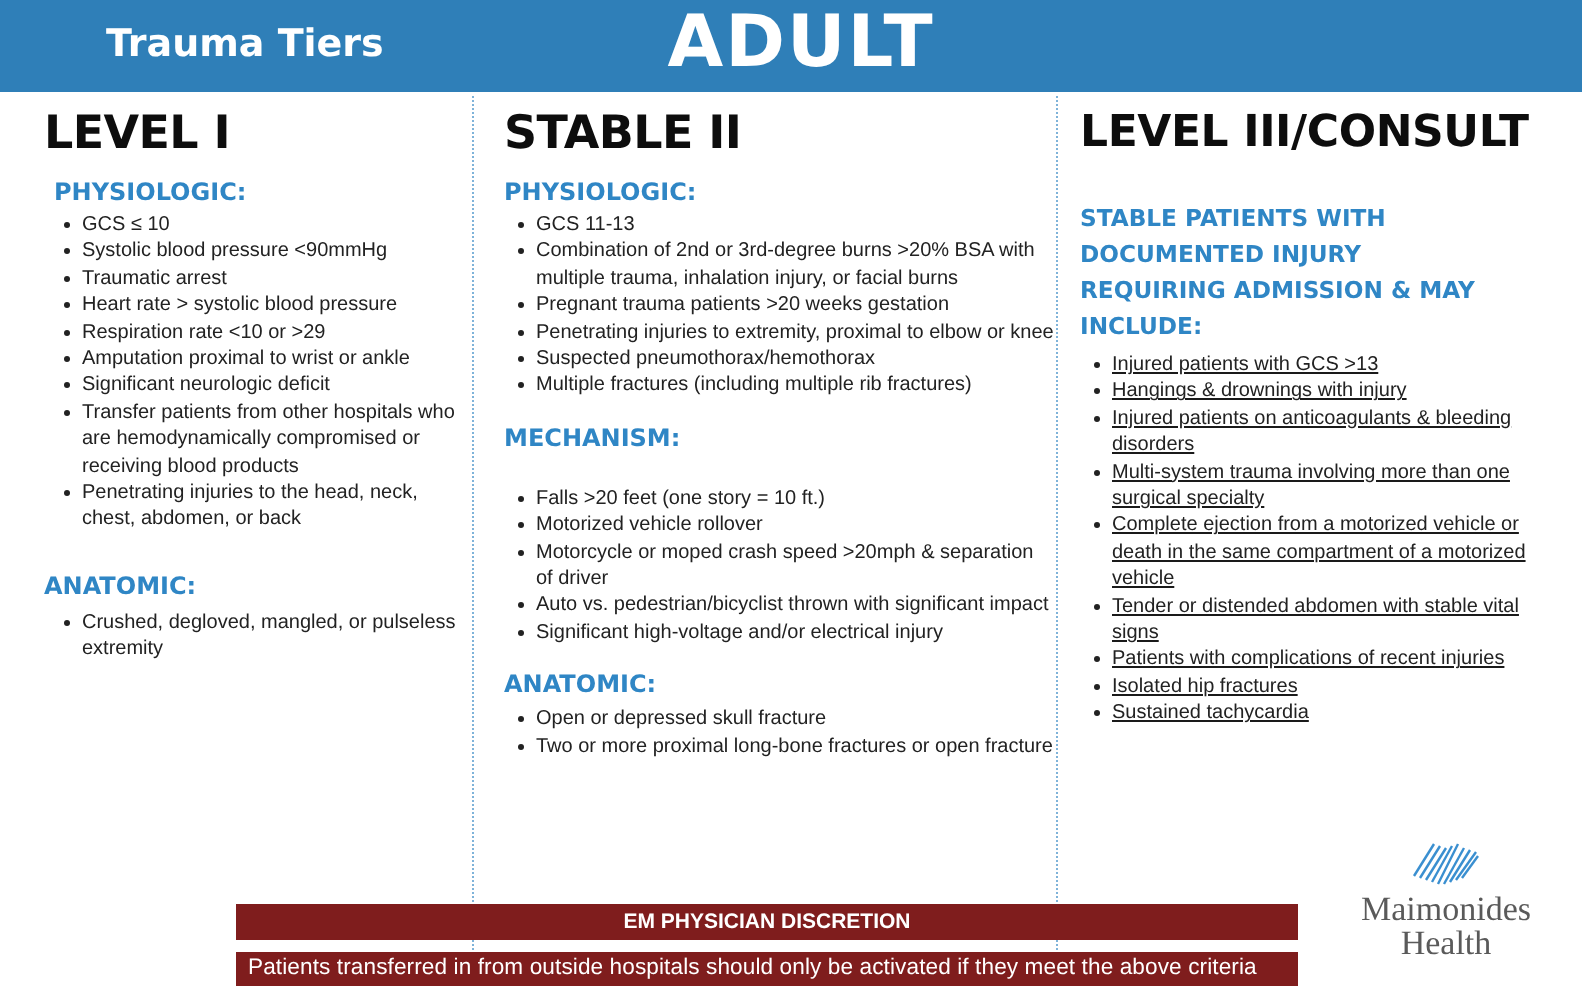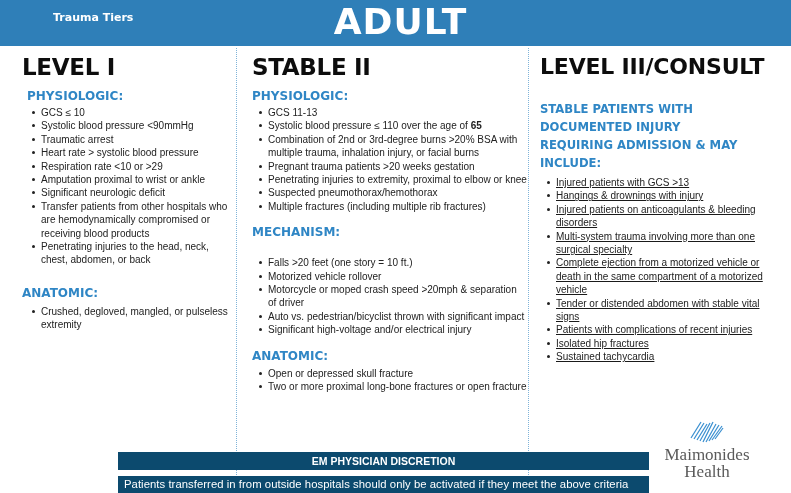--- a/index.html
+++ b/index.html
@@ -5,21 +5,21 @@
   * { box-sizing: border-box; margin: 0; padding: 0; }
   html, body { width: 791px; height: 493px; overflow: hidden; background: #ffffff; }
   body { position: relative; font-family: "DejaVu Sans", "Liberation Sans", sans-serif; color: #1a1a1a; }
 
   .header {
     position: absolute; left: 0; top: 0; width: 791px; height: 46px;
     background: #2f7fb8;
   }
   .header .subtitle {
     position: absolute; left: 53px; top: 11px;
-    color: #ffffff; font-weight: bold; font-size: 11px; letter-spacing: 0;
+    color: #ffffff; font-weight: bold; font-size: 19px; letter-spacing: 0;
     font-family: "DejaVu Sans", sans-serif;
   }
   .header .title {
     position: absolute; left: 0; width: 791px; top: 0px; text-align: center;
     color: #ffffff; font-weight: bold; font-size: 36px; letter-spacing: 1px;
     font-family: "DejaVu Sans", sans-serif; line-height: 44px;
     padding-left: 10px;
   }
 
   .divider {
@@ -54,27 +54,27 @@
   }
   ul.items li::before {
     content: ""; position: absolute; left: 0; top: 5px;
     width: 3px; height: 3px; border-radius: 50%; background: #222;
   }
   .col.c2 ul.items { margin-left: 7px; }
   .col.c3 ul.items { margin-left: 7px; text-decoration: underline; }
 
   .bar {
     position: absolute; left: 118px; width: 531px;
-    background: #0c4a6e; color: #ffffff; text-align: center;
+    background: #7f1d1d; color: #ffffff; text-align: center;
     font-family: "Liberation Sans", sans-serif;
   }
   .bar.em { top: 452px; height: 18px; font-weight: bold; font-size: 10.5px; line-height: 18px; }
   .bar.pt { top: 476px; height: 17px; font-size: 11.3px; line-height: 17px; text-align: left; padding-left: 6px; letter-spacing: 0.05px; }
 
-  .logo { position: absolute; left: 652px; top: 418px; width: 110px; height: 70px; }
+  .logo { position: absolute; left: 668px; top: 418px; width: 110px; height: 70px; }
   .logo .mark { position: absolute; left: 35px; top: 0; width: 40px; height: 26px; }
   .logo .name {
     position: absolute; left: 0; top: 28px; width: 110px; text-align: center;
     font-family: "Liberation Serif", serif; font-size: 17px; line-height: 17px; color: #5a5a5a;
   }
 </style>
 </head>
 <body>
 
 <div class="header">
@@ -103,21 +103,20 @@
   <ul class="items" style="margin-top:4px">
     <li>Crushed, degloved, mangled, or pulseless extremity</li>
   </ul>
 </div>
 
 <div class="col c2">
   <div class="level">STABLE II</div>
   <div class="sec" style="margin-top:4px">PHYSIOLOGIC:</div>
   <ul class="items" style="margin-top:2px">
     <li>GCS 11-13</li>
-    <li><span>Systolic blood pressure ≤ 110 over the age of </span><b>65</b></li>
     <li>Combination of 2nd or 3rd-degree burns &gt;20% BSA with multiple trauma, inhalation injury, or facial burns</li>
     <li>Pregnant trauma patients &gt;20 weeks gestation</li>
     <li>Penetrating injuries to extremity, proximal to elbow or knee</li>
     <li>Suspected pneumothorax/hemothorax</li>
     <li>Multiple fractures (including multiple rib fractures)</li>
   </ul>
   <div class="sec" style="margin-top:11px">MECHANISM:</div>
   <ul class="items" style="margin-top:16px">
     <li>Falls &gt;20 feet (one story = 10 ft.)</li>
     <li>Motorized vehicle rollover</li>

